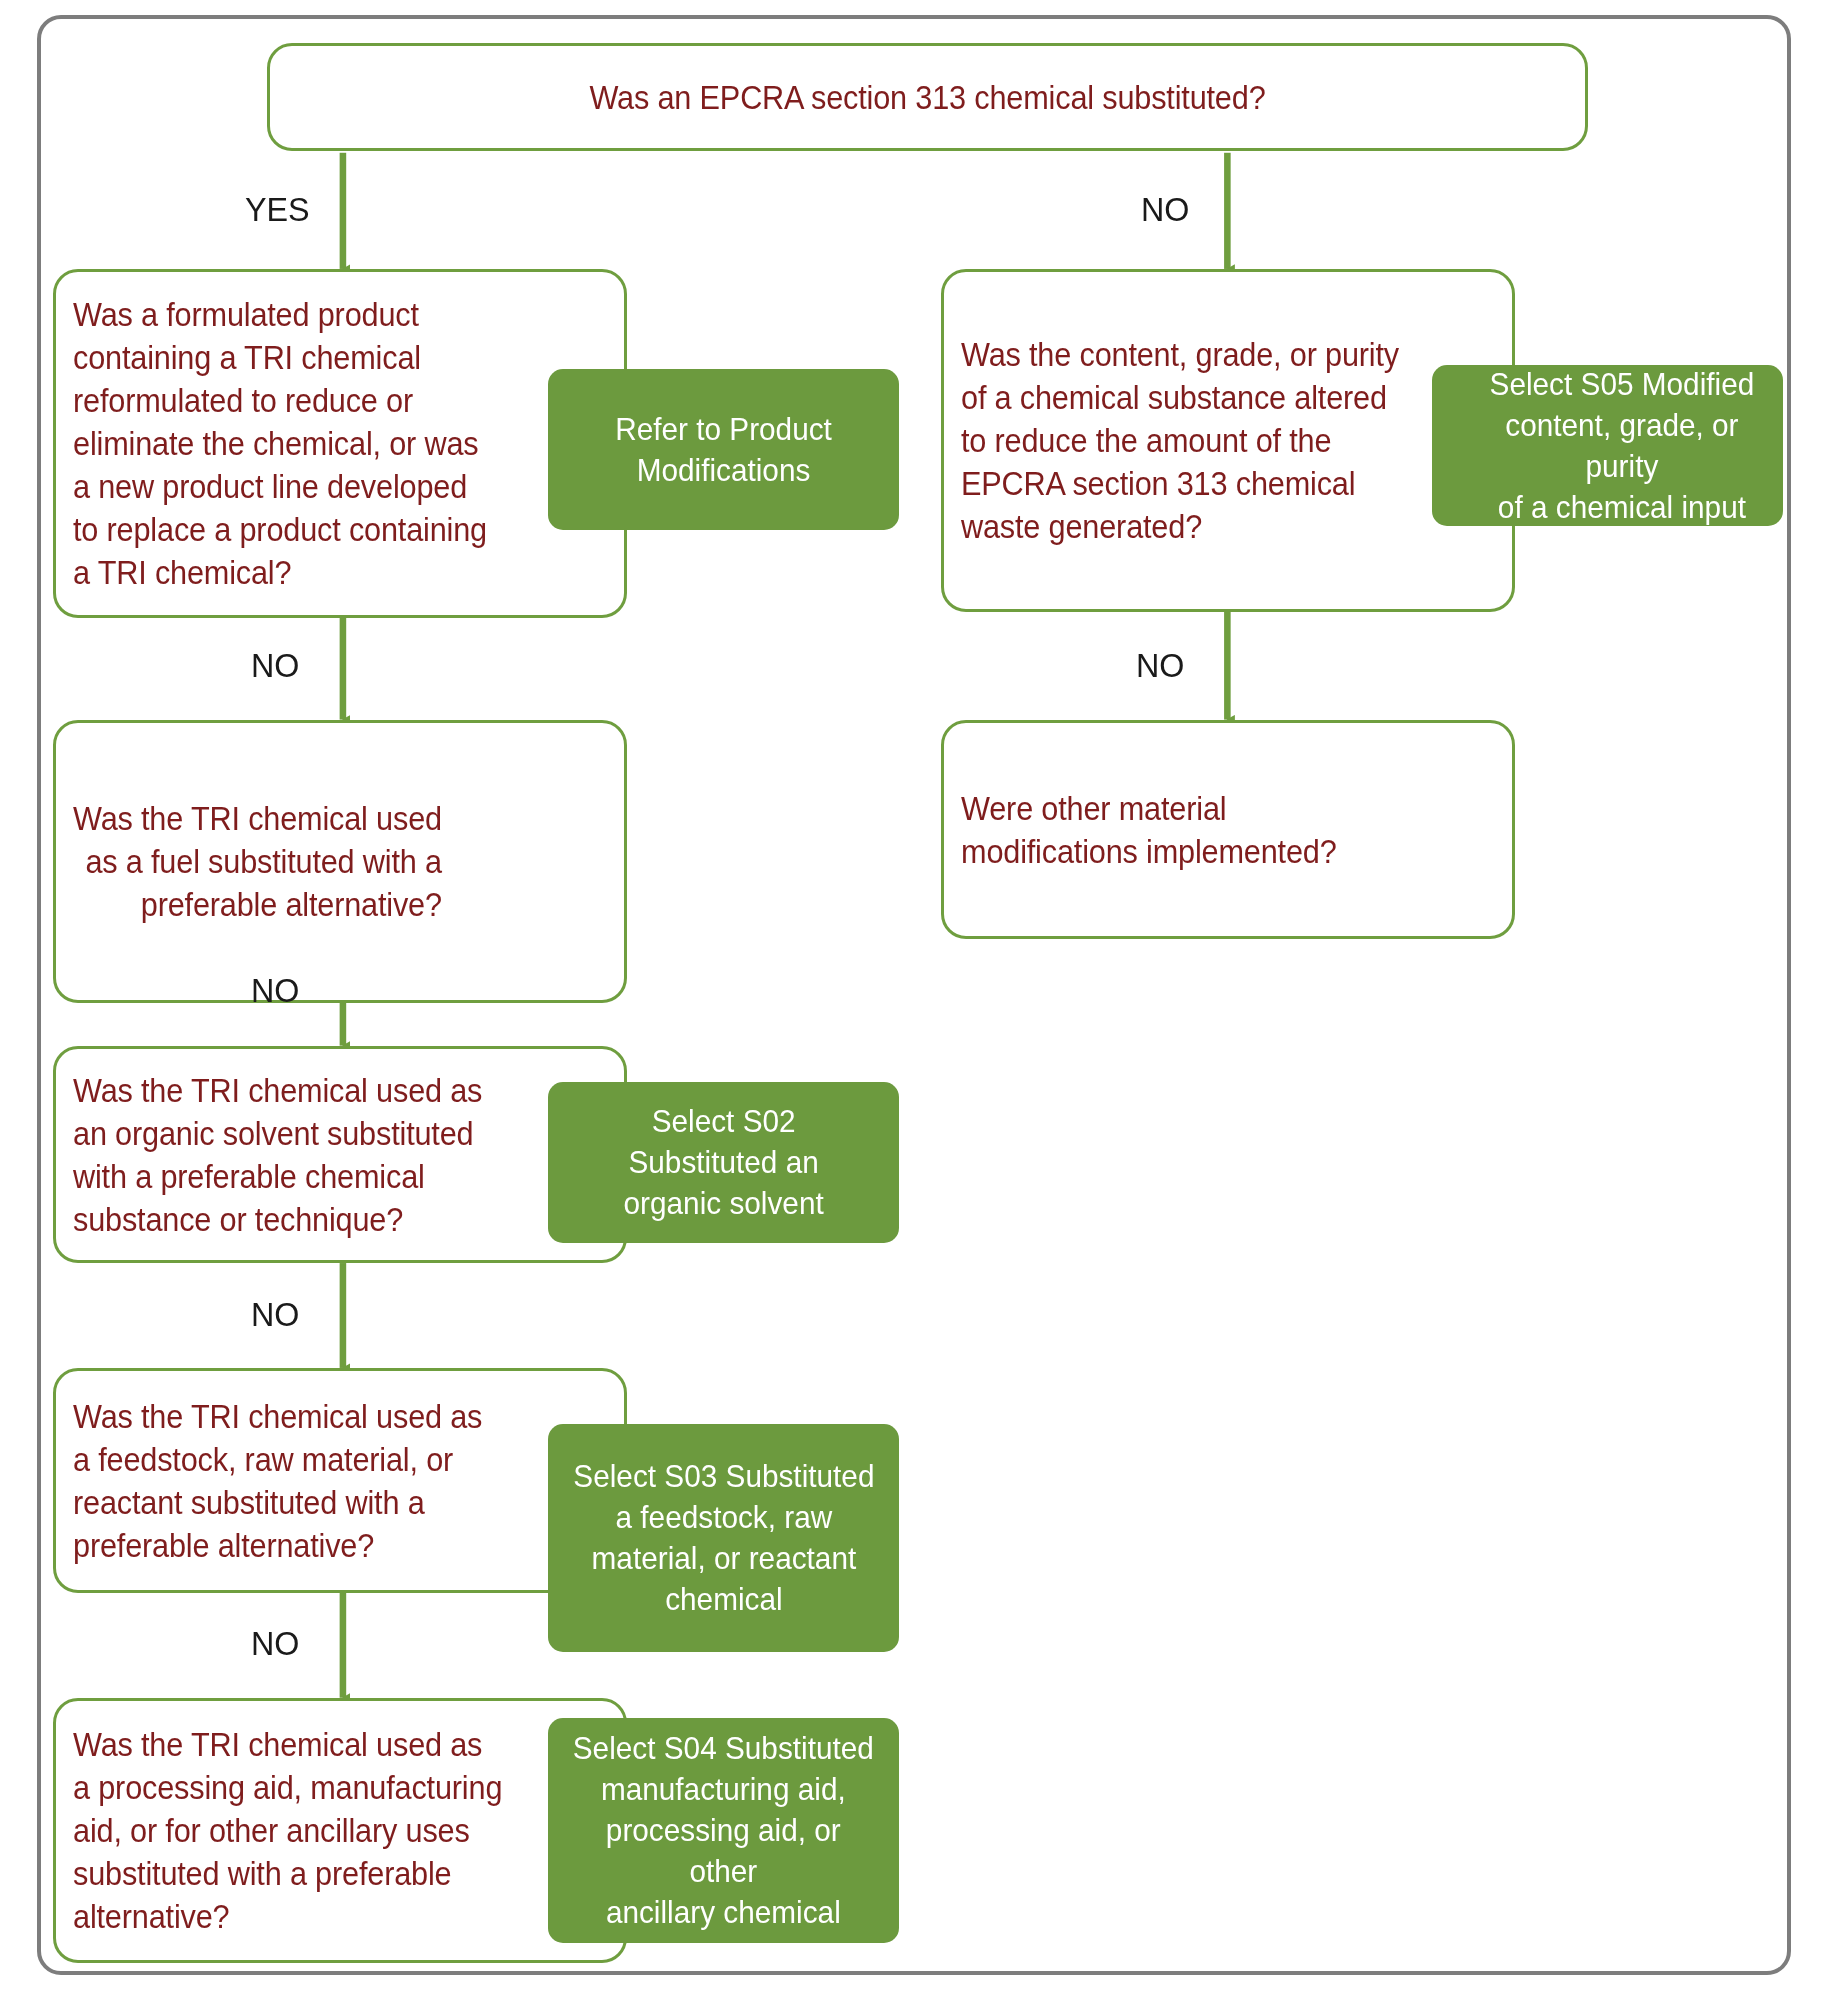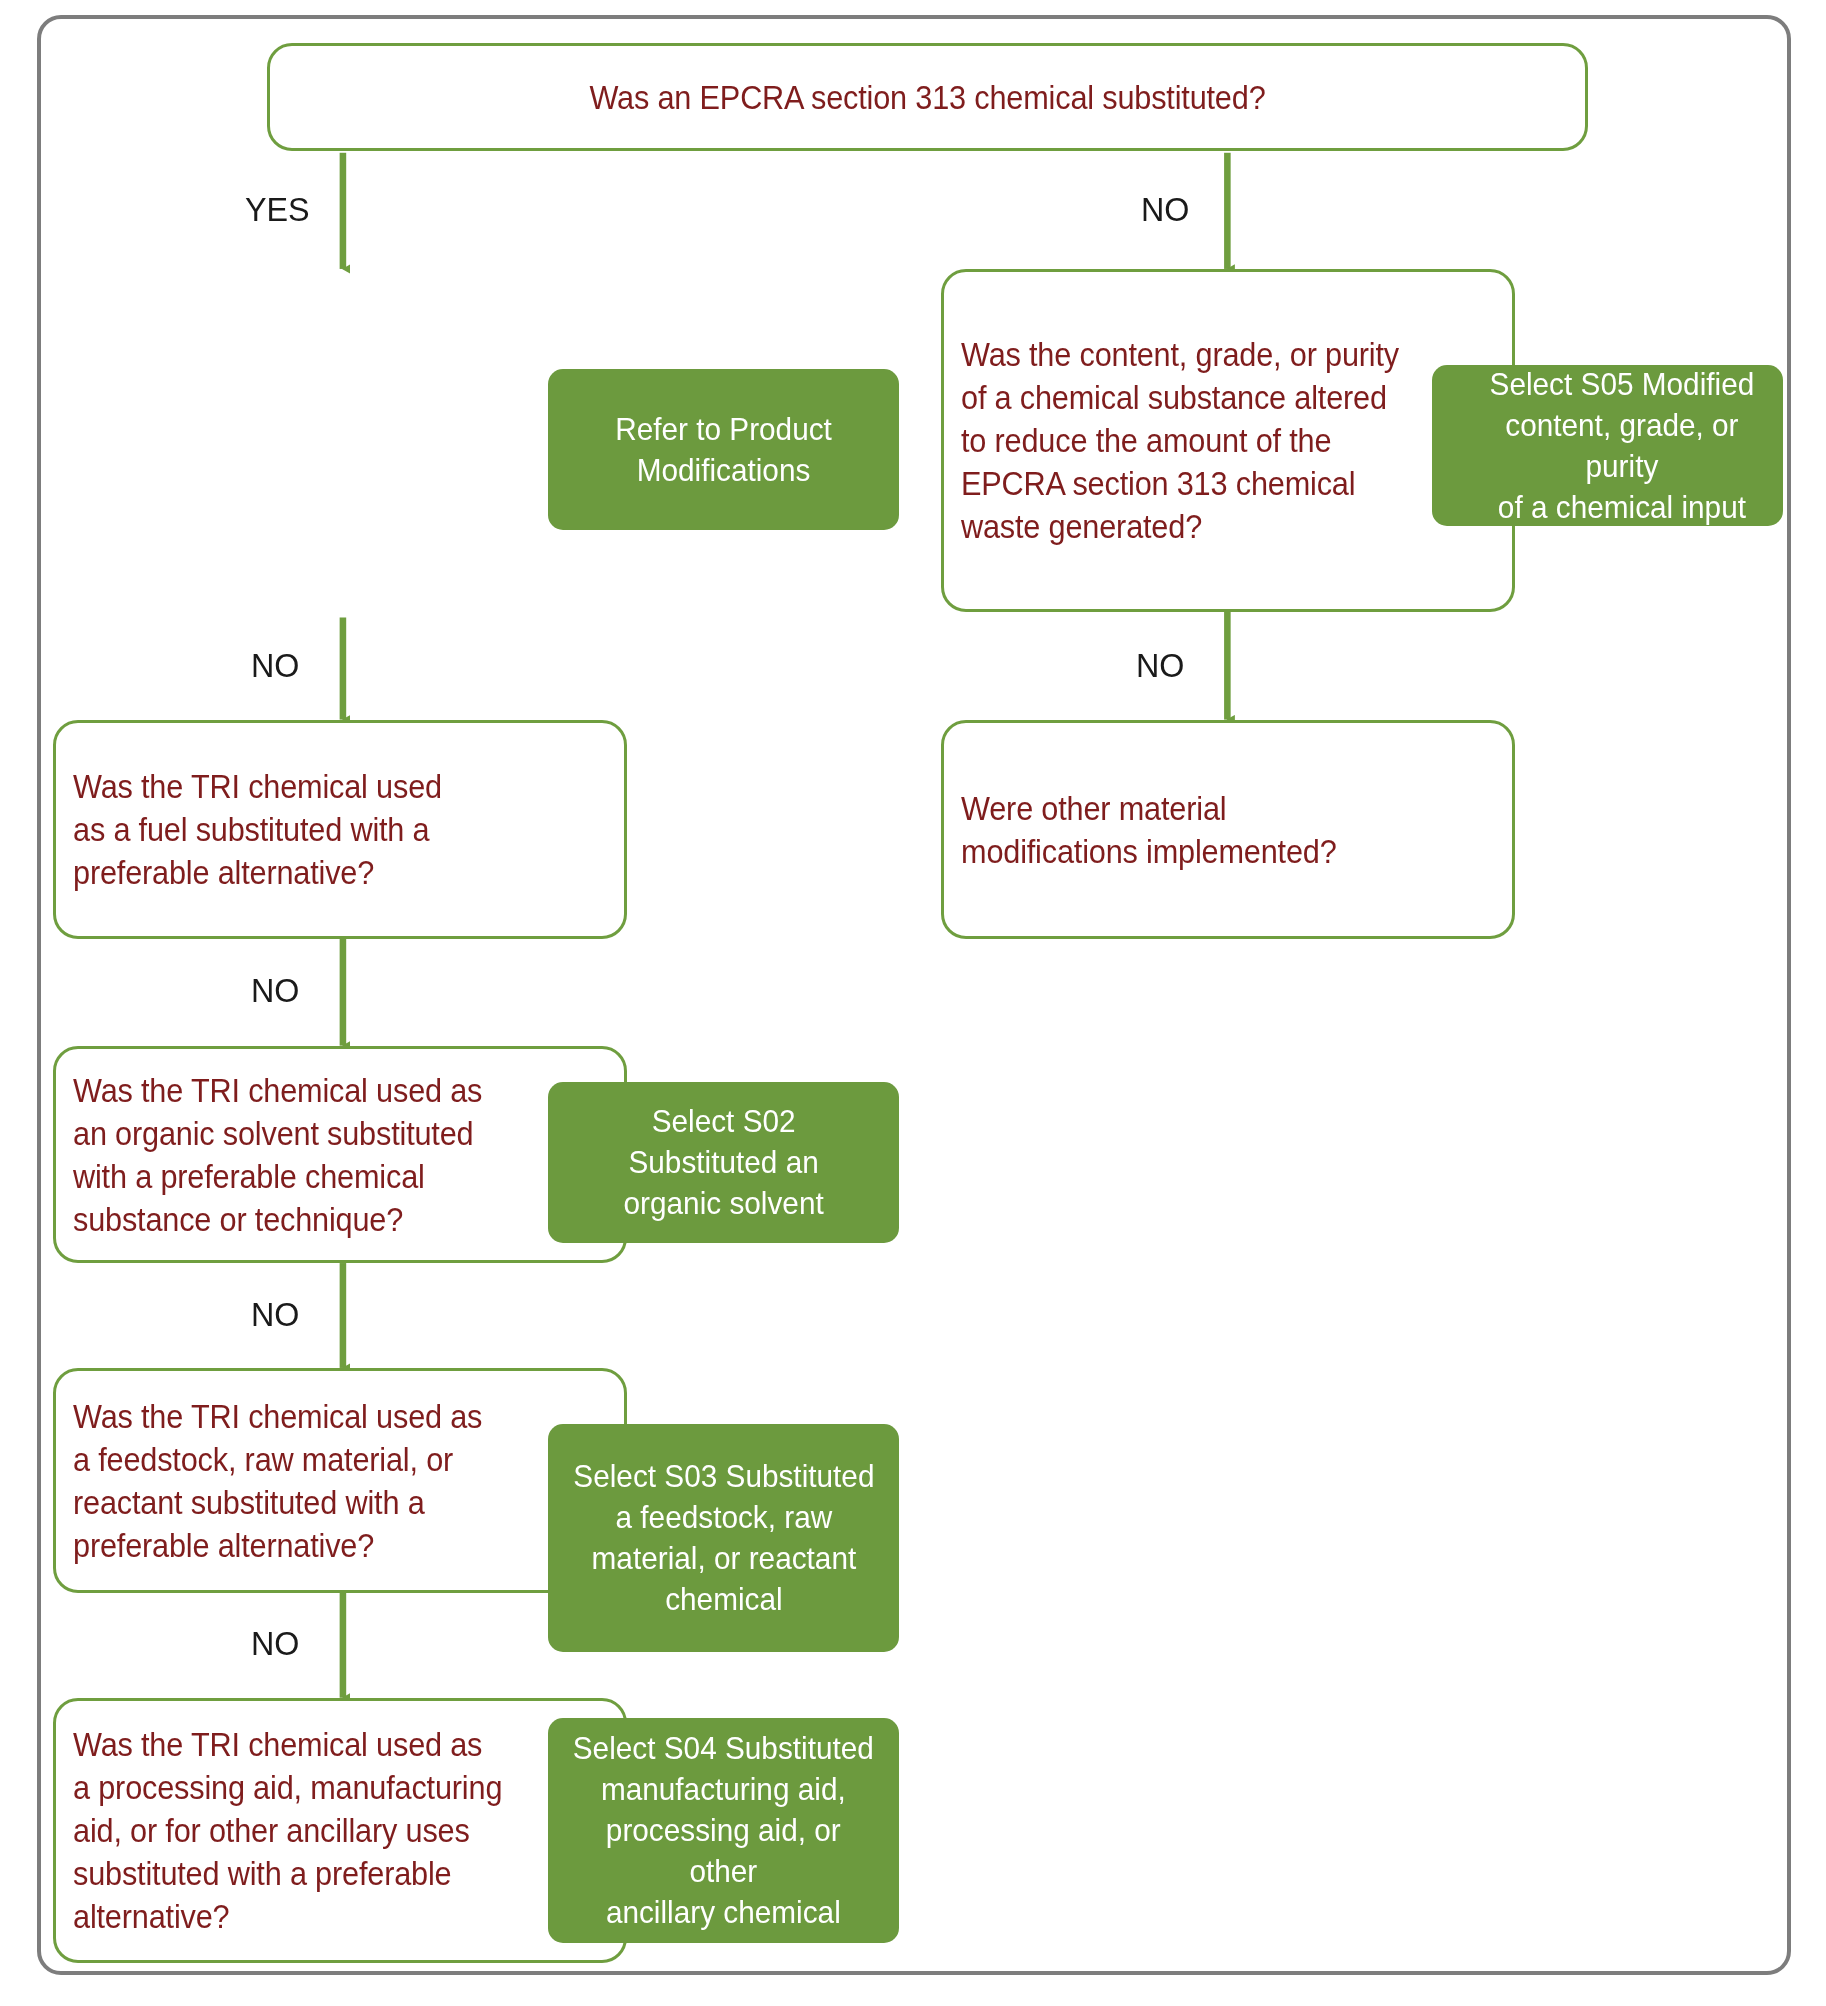--- a/index.html
+++ b/index.html
@@ -120,29 +120,38 @@
     </svg>
   </div>
 
   <div class="node q-box centered" style="left:267px;top:43px;width:1321px;height:108px;">
     <span class="txt">Was an EPCRA section 313 chemical substituted?</span>
   </div>
 
   <div class="edge-label" style="left:245px;top:192px;">YES</div>
   <div class="edge-label" style="left:1141px;top:192px;">NO</div>
 
+  <div class="node q-box" style="left:53px;top:269px;width:574px;height:349px;">
+    <span class="txt">Was a formulated product
+containing a TRI chemical
+reformulated to reduce or
+eliminate the chemical, or was
+a new product line developed
+to replace a product containing
+a TRI chemical?</span>
+  </div>
 
   <div class="node a-box" style="left:548px;top:369px;width:351px;height:161px;">
     <span class="txt">Refer to Product
 Modifications</span>
   </div>
 
   <div class="edge-label" style="left:251px;top:648px;">NO</div>
 
-  <div class="node q-box" style="left:53px;top:720px;width:574px;height:219px;">
+  <div class="node q-box" style="left:53px;top:720px;width:574px;height:283px;text-align:right;">
     <span class="txt">Was the TRI chemical used
 as a fuel substituted with a
 preferable alternative?</span>
   </div>
 
 
   <div class="edge-label" style="left:251px;top:973px;">NO</div>
 
   <div class="node q-box" style="left:53px;top:1046px;width:574px;height:217px;">
     <span class="txt">Was the TRI chemical used as

